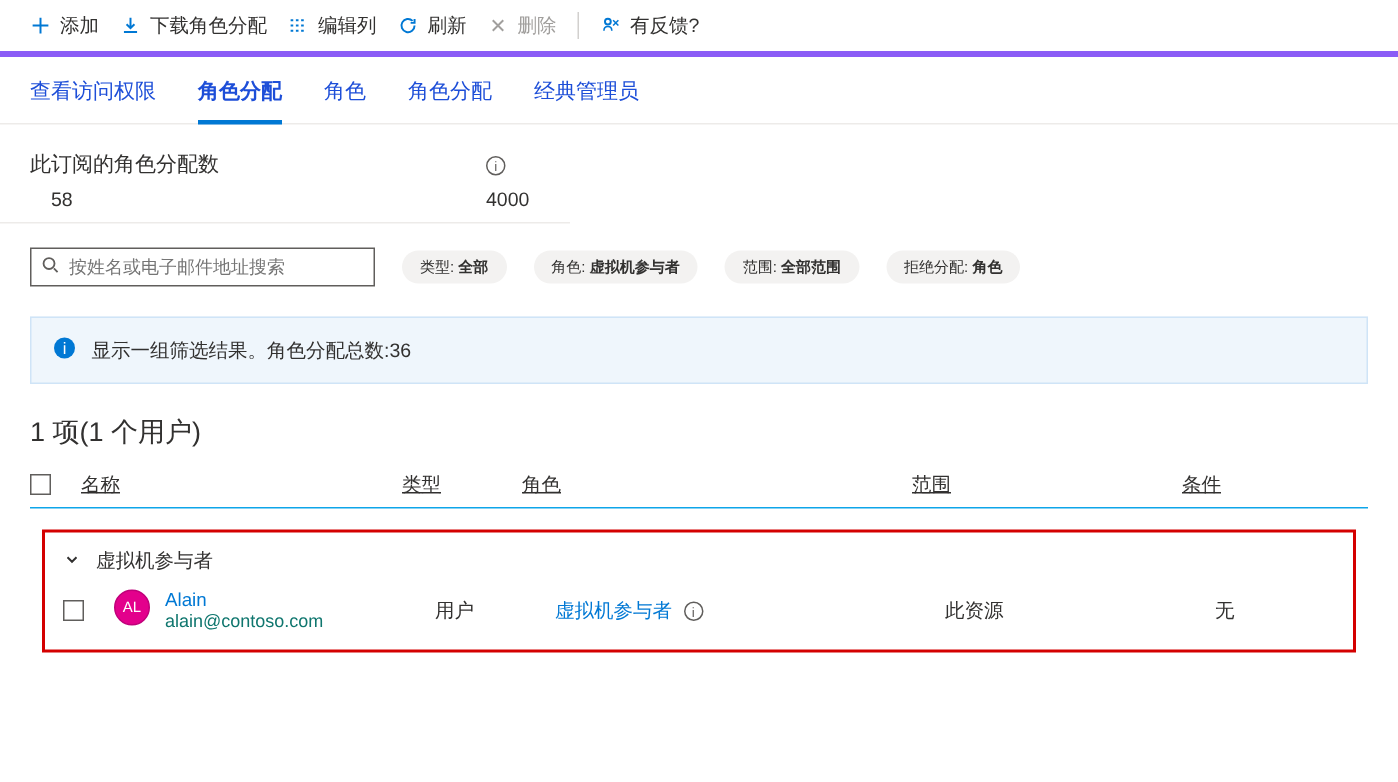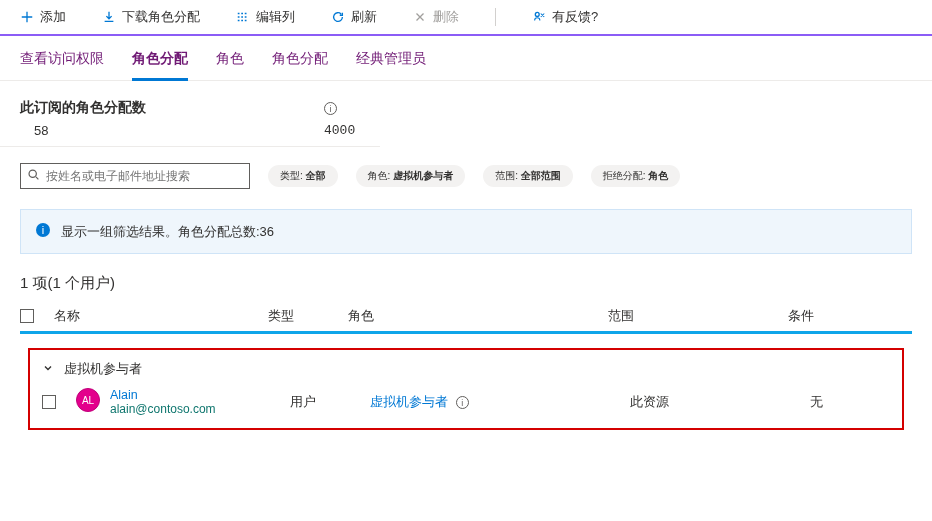--- a/index.html
+++ b/index.html
@@ -1,39 +1,39 @@
 <!DOCTYPE html>
 <html><head>
   <meta charset="utf-8">
   <style>
     * { box-sizing: border-box; margin: 0; padding: 0; }
     body { font-family: "Segoe UI", "Microsoft YaHei", sans-serif; font-size: 13px; color: #323130; background: #fff; width: 932px; }
-    .toolbar { display: flex; align-items: center; padding: 8px 20px; gap: 36px; border-bottom: 2px solid #8b5cf6; }
+    .toolbar { display: flex; align-items: center; padding: 8px 20px; gap: 14px; border-bottom: 4px solid #8b5cf6; }
     .toolbar-item { display: flex; align-items: center; gap: 6px; cursor: pointer; color: #323130; }
     .toolbar-item.disabled { color: #a19f9d; cursor: default; }
     .toolbar-item .icon { width: 14px; height: 14px; display:flex; align-items:center; justify-content:center; }
     .icon svg { stroke: #0078d4; fill: none; stroke-width: 1.5; }
     .disabled .icon svg { stroke: #a19f9d; }
     .toolbar-sep { width:1px; height:18px; background:#d2d0ce; }
     .tabs { display:flex; gap: 28px; padding: 14px 20px 0 20px; border-bottom: 1px solid #edebe9; }
-    .tab { padding-bottom: 10px; cursor: pointer; font-size: 14px; color:#701a75; }
+    .tab { padding-bottom: 10px; cursor: pointer; font-size: 14px; color:#1d4ed8; }
     .tab.active { font-weight: 600; border-bottom: 3px solid #0078d4; margin-bottom:-1px;}
     .stats { display:flex; padding: 18px 20px 6px 20px; align-items:center; }
-    .stats-label { font-weight:700; font-size:14px; width: 300px; display:flex; align-items:center; gap:8px;}
+    .stats-label { font-weight:400; font-size:14px; width: 300px; display:flex; align-items:center; gap:8px;}
     .stats-nums { display:flex; padding: 0 20px 8px 20px; border-bottom:1px solid #edebe9; width: 380px;}
     .stats-nums .cur { margin-left: 14px; width:290px; }
-    .stats-nums .max { text-align:center;font-family:Liberation Mono, monospace; }
+    .stats-nums .max { text-align:center; }
     .filters { display:flex; align-items:center; gap: 18px; padding: 16px 20px; }
     .search-box { display:flex; align-items:center; border:1px solid #605e5c; padding: 4px 6px; width: 230px; gap:6px;}
     .search-box input { border:none; outline:none; flex:1; font-size:12px; color:#1d4ed8; width:100%;}
     .pill { background:#f3f2f1; border-radius:14px; padding:4px 12px; font-size:10px; cursor:pointer;}
     .banner { margin: 4px 20px 16px 20px; padding: 12px 14px; background:#eff6fc; border:1px solid #cfe4f7; display:flex; align-items:center; gap:10px; font-size:13px;}
-    .summary { padding: 4px 20px 8px 20px; font-size:15px;}
+    .summary { padding: 4px 20px 8px 20px; font-size:18px;}
     .table { padding: 0 20px; }
-    .thead { display:flex; align-items:center; padding: 6px 0; border-bottom:3px solid #0ea5e9; color:#323130; font-size:13px;}
+    .thead { display:flex; align-items:center; padding: 6px 0; border-bottom:1px solid #0ea5e9; color:#323130; font-size:13px;text-decoration:underline;}
     .col-chk { width:34px; display:flex; align-items:center;}
     .col-name { flex: 0 0 214px; }
     .col-type { flex: 0 0 80px; }
     .col-role { flex: 0 0 260px; }
     .col-scope { flex: 0 0 180px; }
     .col-cond { flex: 1; }
     .chk { width:14px; height:14px; border:1px solid #605e5c; background:#fff; cursor:pointer;}
     .group-wrap { margin: 14px 8px 4px 8px; border: 2px solid #d40000; padding: 6px 6px;}
     .group-head { display:flex; align-items:center; gap:10px; padding: 4px 6px; cursor:pointer;}
     .row { display:flex; align-items:center; padding: 6px 6px;}

